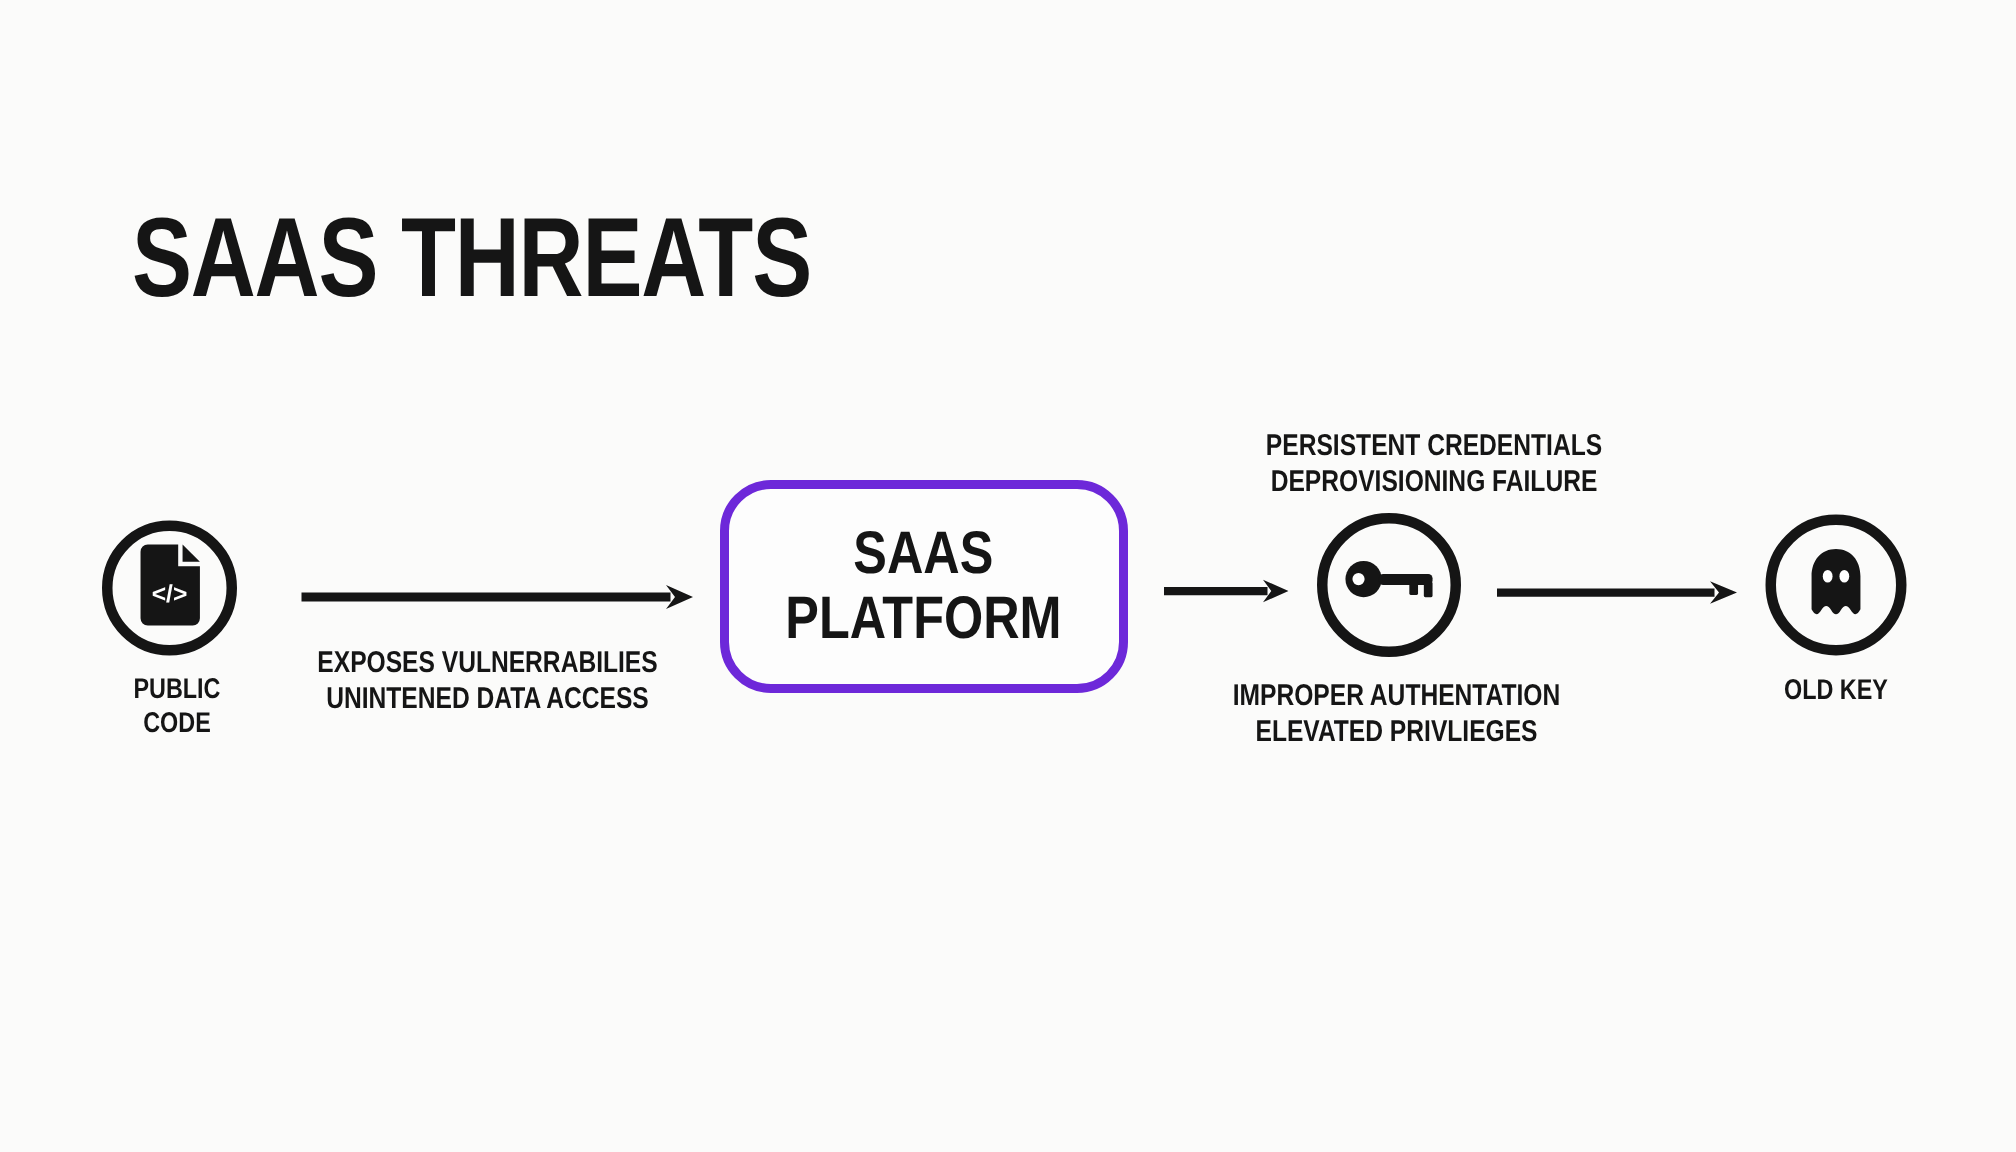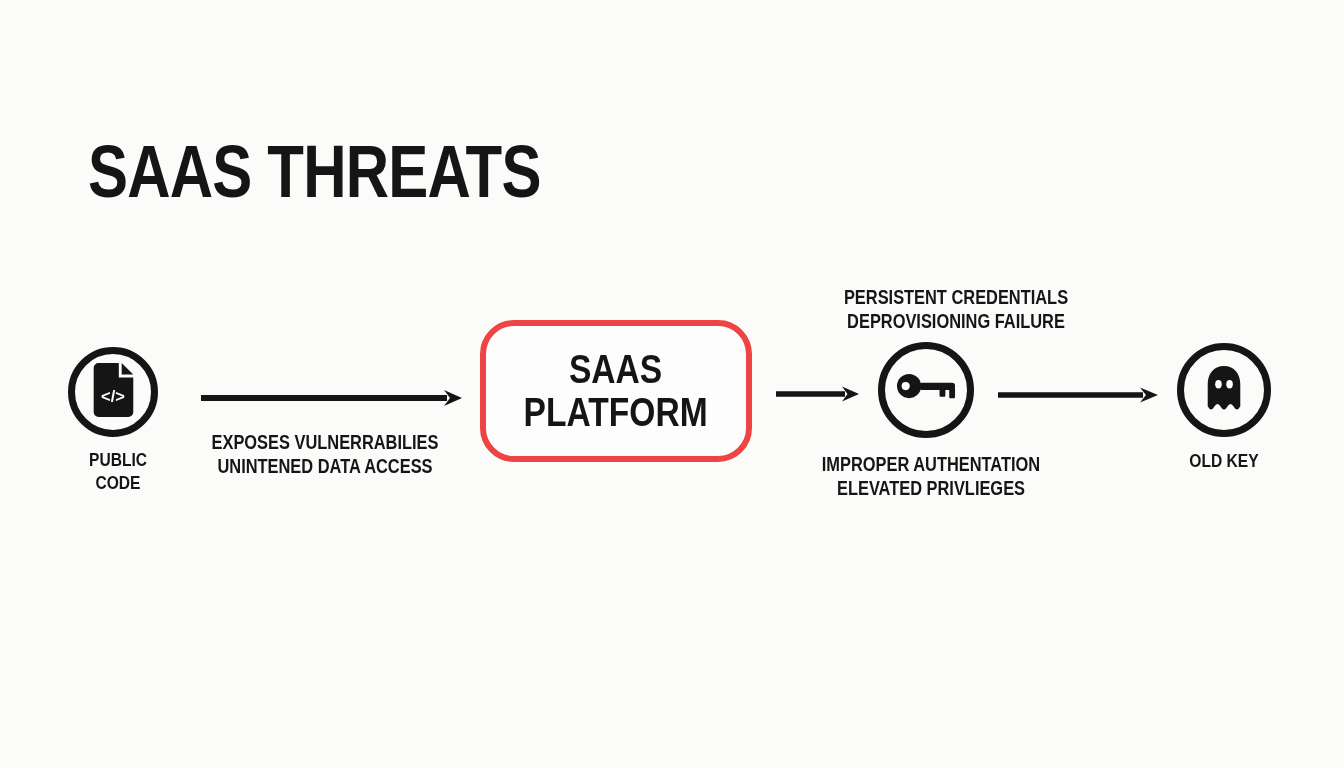--- a/index.html
+++ b/index.html
@@ -22,21 +22,21 @@
     position:absolute;border:7px solid #151515;border-radius:50%;
     background:transparent;display:flex;align-items:center;justify-content:center;
     box-sizing:border-box;
   }
   #node-public-code{left:68px;top:347px;width:90px;height:90px;}
   #node-key{left:878px;top:342px;width:96px;height:96px;}
   #node-ghost{left:1177px;top:343px;width:94px;height:94px;}
 
   .platform-box{
     position:absolute;left:480px;top:320px;width:272px;height:142px;
-    border:6px solid #ef4444;border-radius:34px;background:#fdfdfd;
+    border:6px solid #6d28d9;border-radius:34px;background:#fdfdfd;
     box-sizing:border-box;display:flex;flex-direction:column;
     align-items:center;justify-content:center;
   }
   .platform-line{
     font-size:40px;font-weight:bold;line-height:43px;
     transform:scaleX(0.84);transform-origin:center;
     white-space:nowrap;
   }
 
   .caption{

